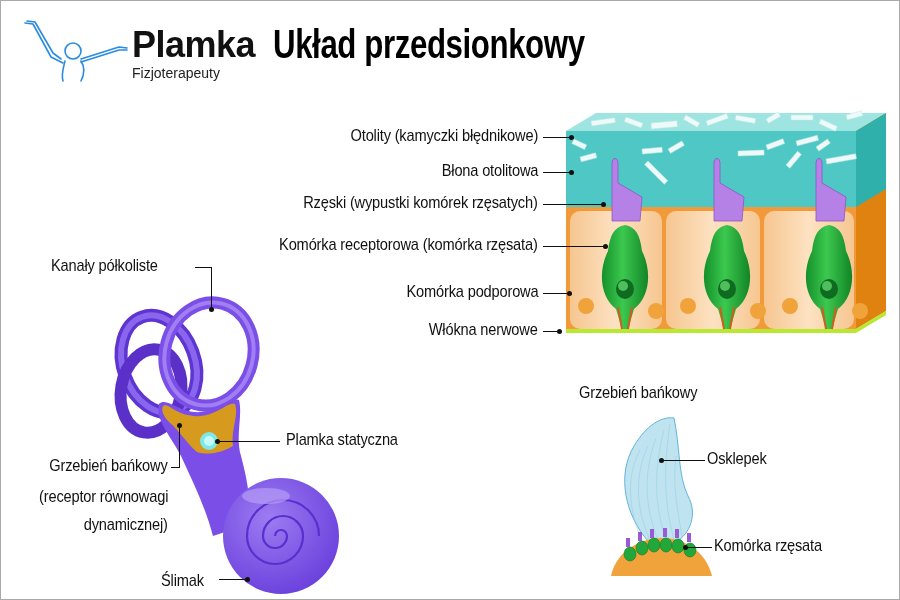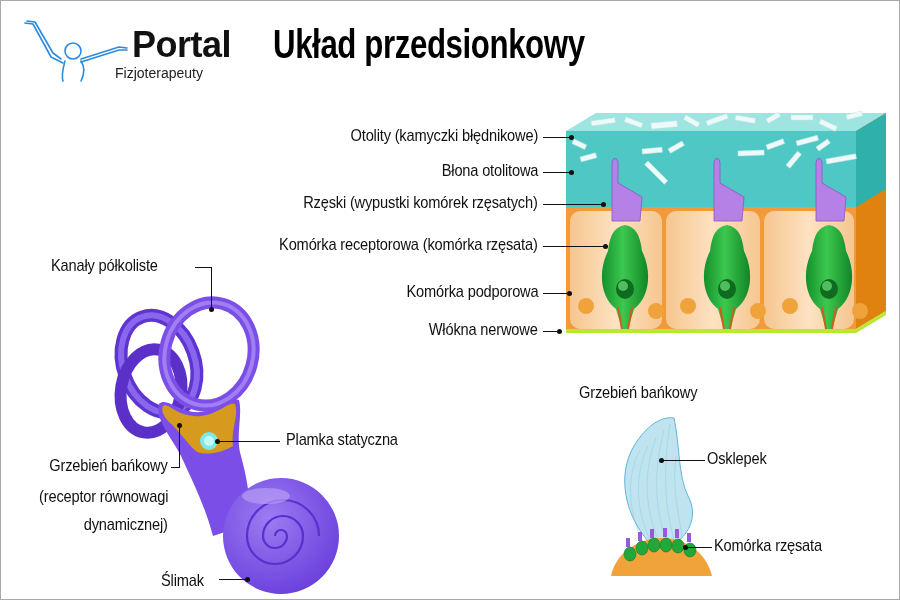--- a/index.html
+++ b/index.html
@@ -20,21 +20,21 @@
       font-family: "Liberation Sans", sans-serif; font-weight: bold;
       font-size: 40px; line-height: 46px; color: #000; white-space: nowrap;
       transform: scaleX(0.78); transform-origin: left center; letter-spacing: -0.5px;
     }
     .logo-word {
       position: absolute; left: 131px; top: 24px; font-weight: bold;
       font-size: 36px; line-height: 40px; color: #111; letter-spacing: -0.5px;
       font-family: "Liberation Sans", sans-serif;
     }
     .logo-sub {
-      position: absolute; left: 114px; top: 64px; font-size: 14px;
+      position: absolute; left: 131px; top: 64px; font-size: 14px;
       line-height: 16px; color: #222; font-family: "Liberation Sans", sans-serif;
     }
     .leader { position: absolute; background: #111; height: 1.3px; }
     .vleader { position: absolute; background: #111; width: 1.3px; }
     .dot { position: absolute; width: 5px; height: 5px; border-radius: 50%; background: #111; }
     svg { position: absolute; overflow: visible; }
   </style>
 </head>
 <body>
 
@@ -45,21 +45,21 @@
       <g fill="none" stroke="#2a8be0" stroke-width="1.6" stroke-linecap="round" stroke-linejoin="round">
         <path d="M6 8 L14 9 L32 42 L44 48"></path>
         <path d="M8 6 L16 7 L34 38 L42 44"></path>
         <circle cx="54" cy="36" r="8"></circle>
         <path d="M46 46 C44 54 42 60 44 66"></path>
         <path d="M62 46 C66 52 66 58 62 66"></path>
         <path d="M62 44 L100 32 L108 33"></path>
         <path d="M62 47 L100 35 L108 35"></path>
       </g>
     </svg>
-    <div class="logo-word">Portal</div>
+    <div class="logo-word">Plamka</div>
     <div class="logo-sub">Fizjoterapeuty</div>
   </div>
 
   <div class="title">Układ przedsionkowy</div>
 
   <svg style="left:555px;top:100px" width="335" height="245" viewBox="0 0 335 245">
     <defs>
       <linearGradient id="gcell" x1="0" y1="0" x2="1" y2="0">
         <stop offset="0" stop-color="#14902a"></stop>
           <stop offset="0.45" stop-color="#3cc84f"></stop>

